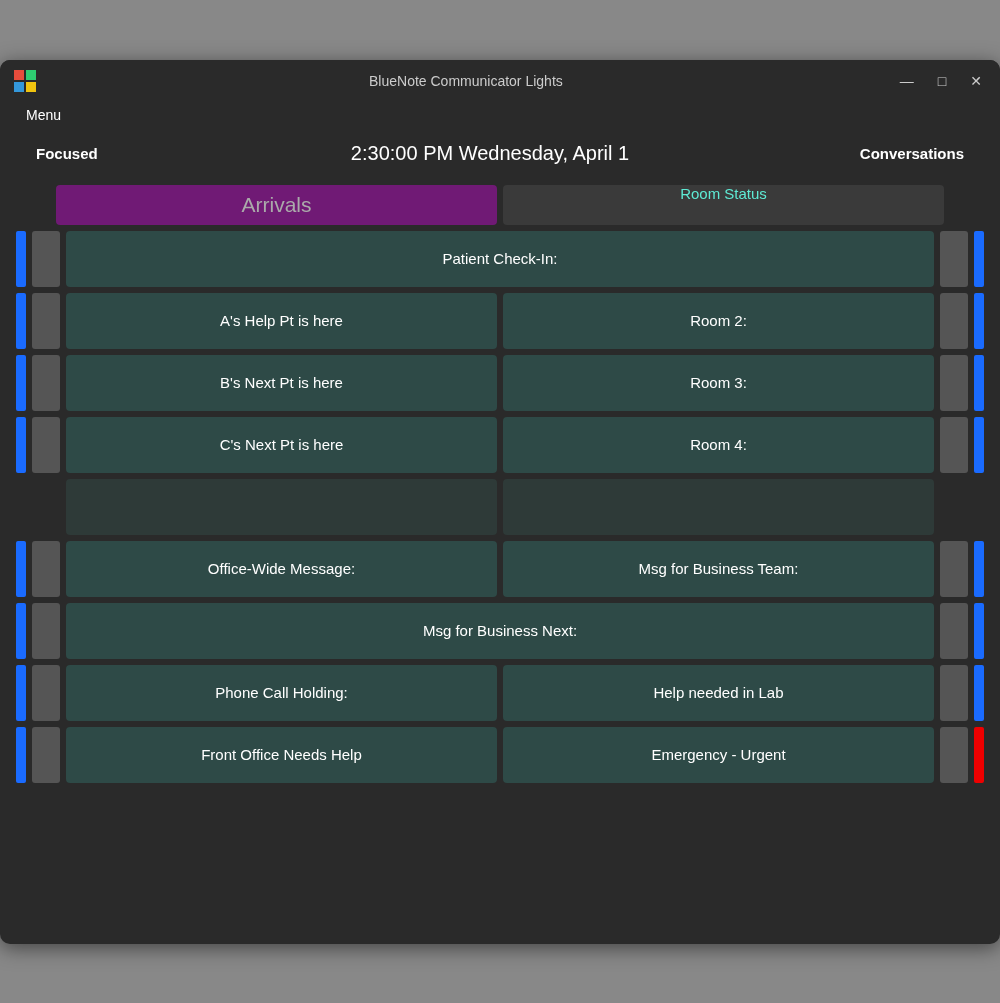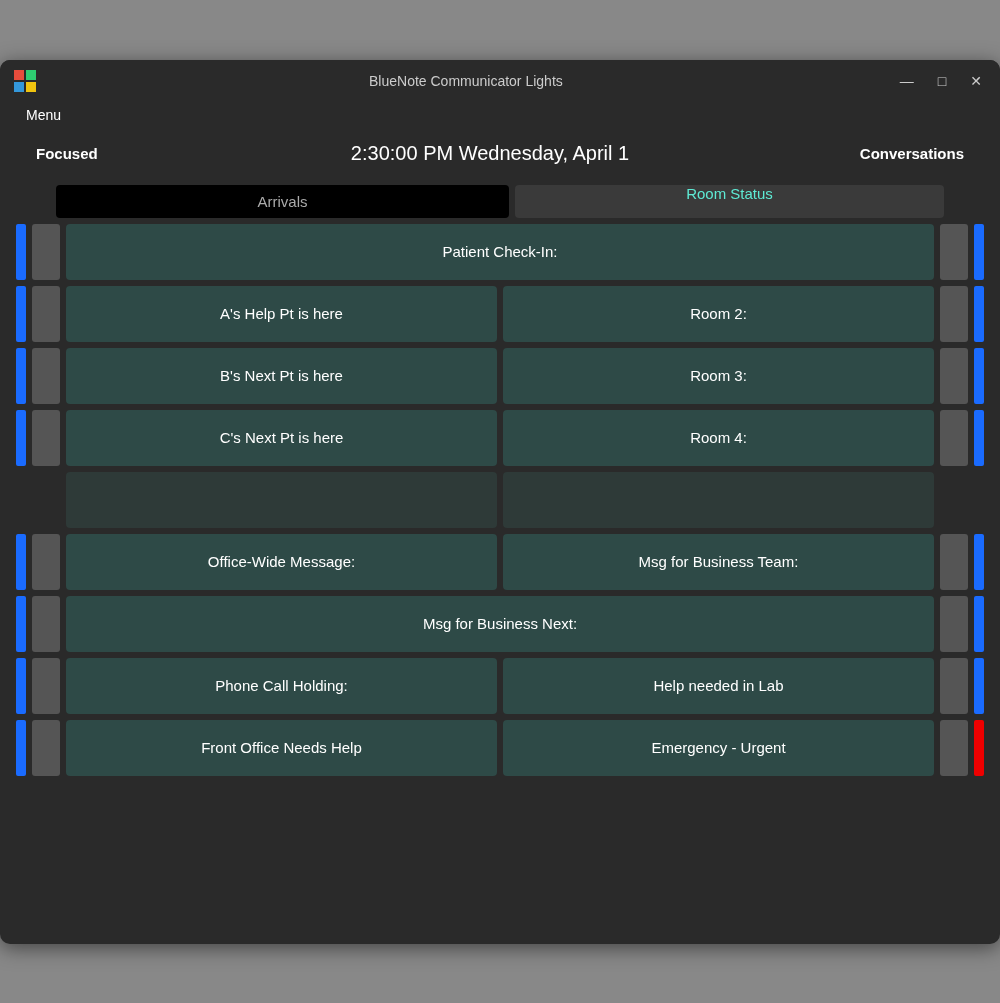--- a/index.html
+++ b/index.html
@@ -132,23 +132,23 @@
     .col-headers {
       display: flex;
       gap: 6px;
       padding: 0 40px;
     }
 
     .col-header-arrivals {
       flex: 1;
       text-align: center;
       color: #aaa;
-      font-size: 15px;
-      padding: 8px 12px;
-      background: #000000;
+      font-size: 21px;
+      padding: 8px 0;
+      background: #701a75;
       border-radius: 4px;
     }
 
     .col-header-room {
       flex: 1;
       text-align: center;
       color: #5eead4;
       font-size: 15px;
       padding: 0 0;
       background: #3a3a3a;

